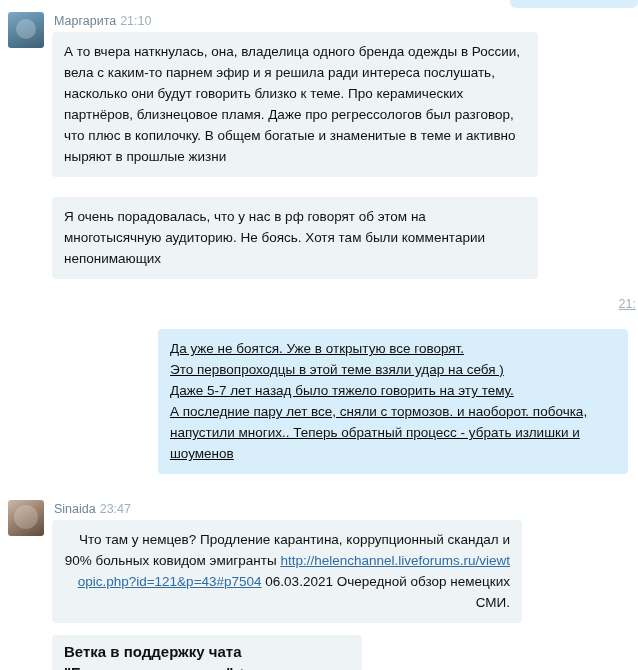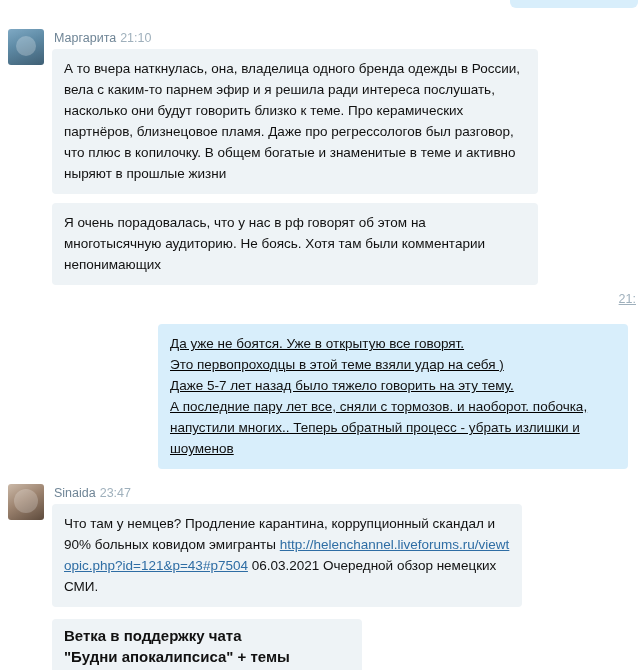--- a/index.html
+++ b/index.html
@@ -83,21 +83,21 @@
   }
   .sender .name {
     color: #6f8596;
   }
   .sender .time {
     color: #9fb0bc;
     margin-left: 4px;
   }
   .bubble-wrap {
     position: relative;
-    margin-bottom: 9px;
+    margin-bottom: 20px;
   }
   .bubble {
     background: #eef3f6;
     border-radius: 4px;
     padding: 9px 12px 10px 12px;
     line-height: 21px;
     font-size: 13.5px;
     color: #111111;
     max-width: 486px;
     box-sizing: border-box;
@@ -182,21 +182,21 @@
   }
   .spacer6 { height: 6px; }
 </style>
 </head>
 <body>
 
 <div class="chat">
 
   <div class="top-strip"></div>
 
-  <div class="row" style="padding-top:29px;">
+  <div class="row" style="padding-top:12px;">
     <div class="avatar a1"></div>
     <div class="msg-col">
       <div class="sender">
         <span class="name">Маргарита</span><span class="time">21:10</span>
       </div>
       <div class="bubble-wrap">
         <div class="bubble">А то вчера наткнулась, она, владелица одного бренда одежды в России, вела с каким-то парнем эфир и я решила ради интереса послушать, насколько они будут говорить близко к теме. Про керамических партнёров, близнецовое пламя. Даже про регрессологов был разговор, что плюс в копилочку. В общем богатые и знаменитые в теме и активно ныряют в прошлые жизни</div>
 
       </div>
       <div class="bubble-wrap">
@@ -217,21 +217,21 @@
       </div>
     </div>
   </div>
 
   <div class="row" style="padding-top:6px;">
     <div class="avatar a2"></div>
     <div class="msg-col">
       <div class="sender">
         <span class="name">Sinaida</span><span class="time">23:47</span>
       </div>
-      <div class="bubble-wrap" style="margin-bottom:2px;">
+      <div class="bubble-wrap" style="margin-bottom:2px;text-align:right;">
         <div class="bubble" style="max-width:470px;">
           <span>Что там у немцев? Продление карантина, коррупционный скандал и 90% больных ковидом эмигранты</span>
           <a class="link" href="#">http://helenchannel.liveforums.ru/viewtopic.php?id=121&amp;p=43#p7504</a><span> 06.03.2021 Очередной обзор немецких СМИ.</span>
         </div>
 
       </div>
       <div class="spacer6"></div>
       <div class="preview">
         <div class="preview-title">Ветка в поддержку чата
 "Будни апокалипсиса" + темы</div>

